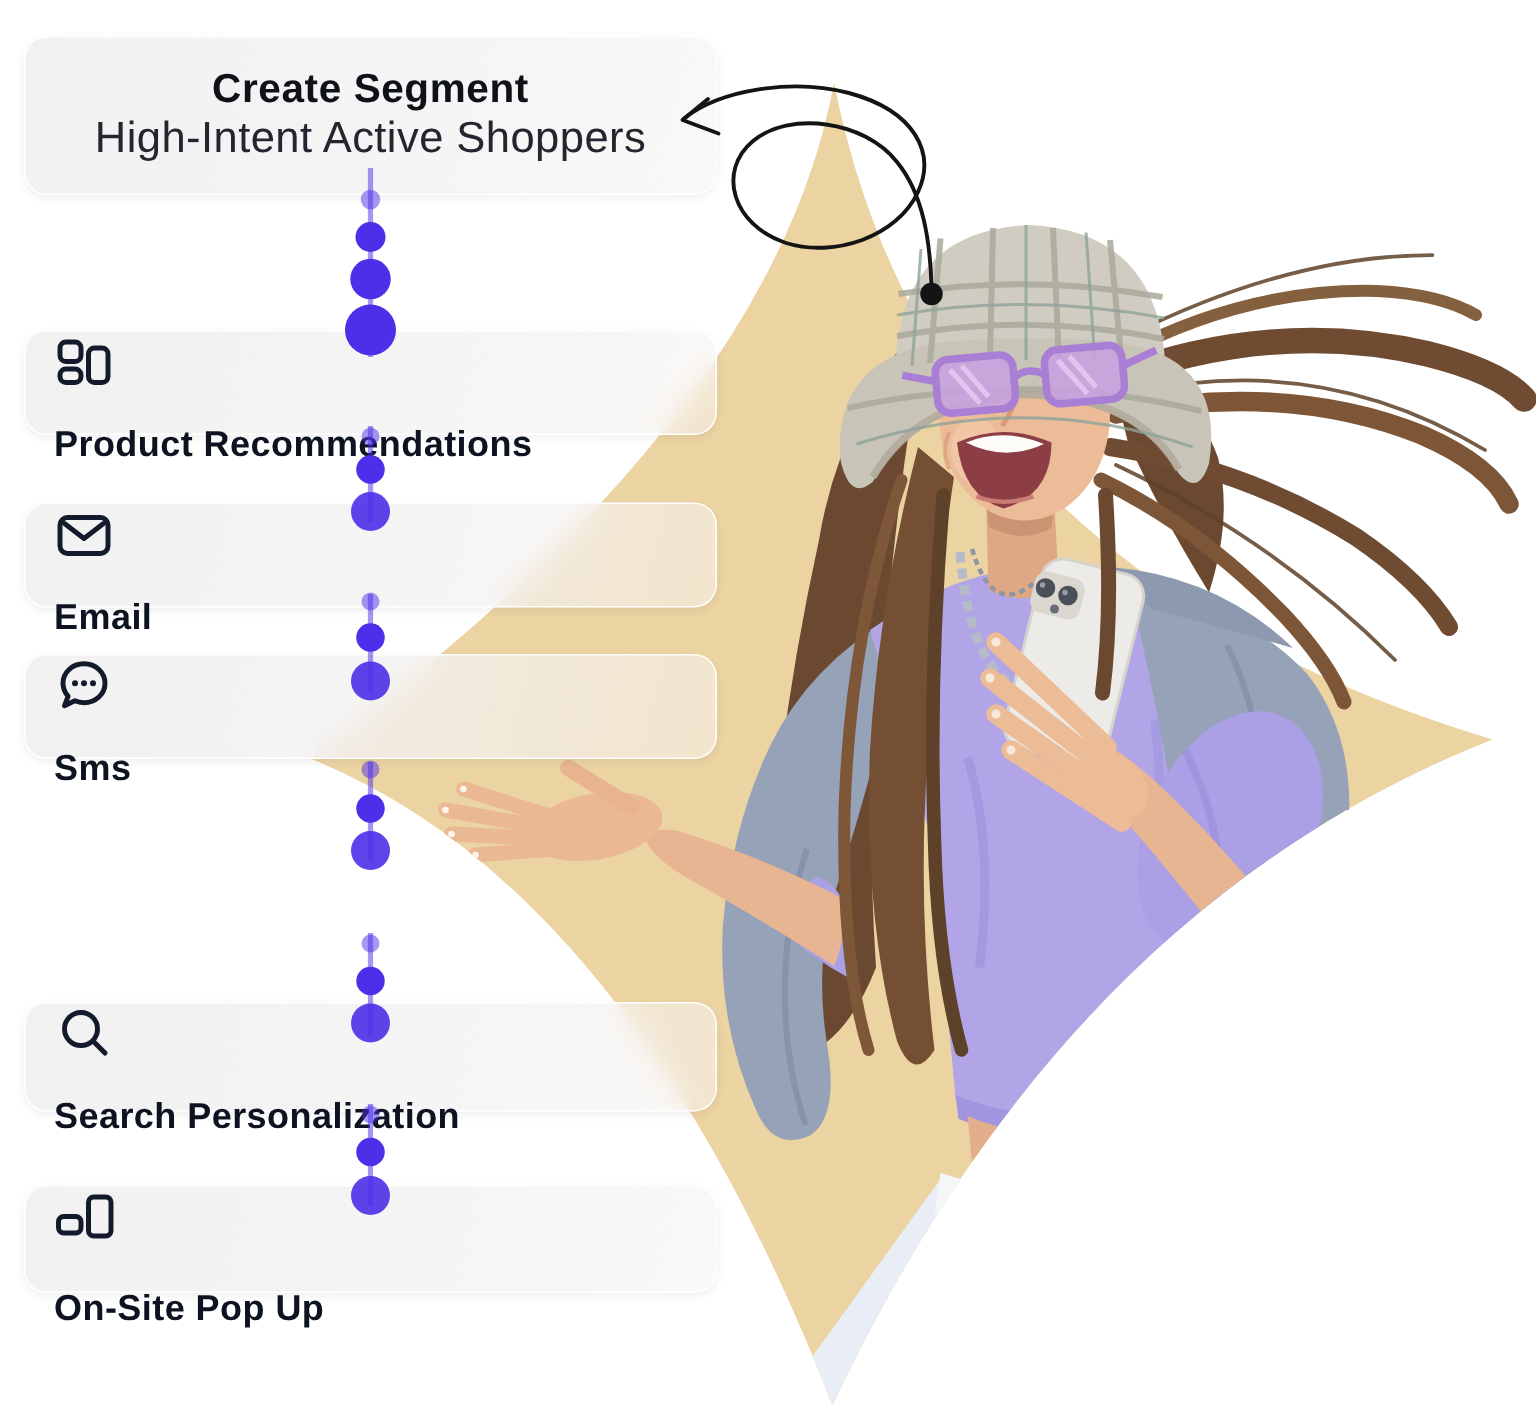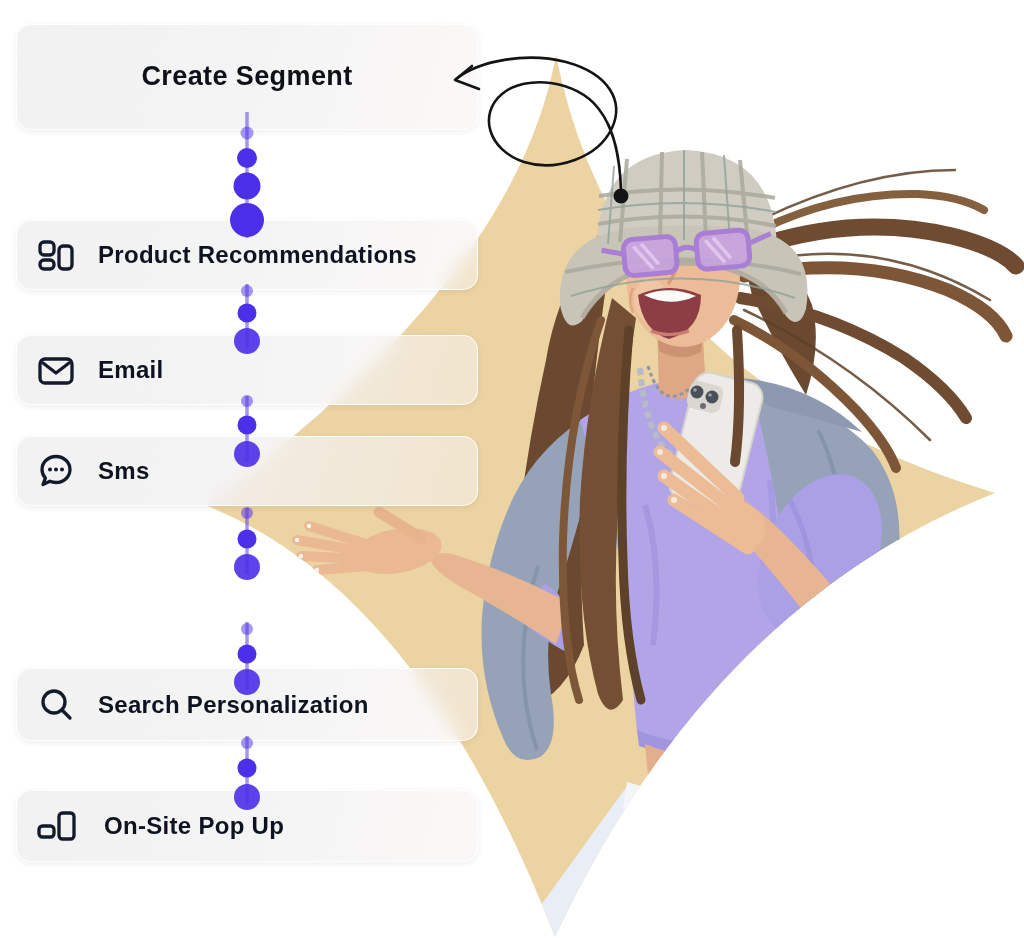--- a/index.html
+++ b/index.html
@@ -16,21 +16,21 @@
     backdrop-filter:blur(9px);-webkit-backdrop-filter:blur(9px);
     box-shadow:0 2px 6px rgba(25,28,48,0.07);
     z-index:30;
   }
   .card.segment{
     top:24px;height:106px;display:flex;flex-direction:column;
     align-items:center;justify-content:center;gap:3px;
   }
   .seg-title{font-size:27px;font-weight:700;color:#0e1118;letter-spacing:.4px;line-height:1.1;}
   .seg-sub{font-size:29px;font-weight:400;color:#23262e;letter-spacing:.3px;line-height:1.1;}
-  .card.row{display:flex;align-items:center;gap:22px;padding-left:19px;}
+  .card.row{display:flex;gap:22px;padding-left:19px;flex-direction:column;}
   .row-label{font-size:24px;font-weight:700;color:#0d1320;letter-spacing:.3px;}
   .icon-box{width:40px;height:40px;flex:0 0 40px;display:flex;align-items:center;justify-content:center;}
   .icon-box svg{width:40px;height:40px;stroke:#121a2c;fill:none;stroke-width:3.3;stroke-linecap:round;stroke-linejoin:round;}
   #card-ch1{top:220px;height:70px;}
   #card-ch2{top:335px;height:70px;}
   #card-ch3{top:436px;height:70px;}
   #card-ch4{top:560px;height:72px;}
   #card-ch5{top:668px;height:73px;}
   #card-ch6{top:790px;height:72px;gap:28px;}
   .overlay{position:absolute;left:0;top:0;width:1024px;height:938px;z-index:60;pointer-events:none;}
@@ -186,20 +186,21 @@
 
       <path d="M612,298 Q586,400 580,500 Q576,612 598,694 Q609,722 623,700 Q611,600 619,498 Q625,390 636,318 Z" fill="#744f33"></path>
       <path d="M629,330 Q619,450 623,560 Q625,642 641,700" stroke="#5d4128" stroke-width="9" fill="none" stroke-linecap="round"></path>
       <path d="M601,320 Q567,420 563,540 Q561,642 579,700" stroke="#7d5738" stroke-width="8" fill="none" stroke-linecap="round"></path>
       <path d="M737,330 Q742,408 735,462" stroke="#6b4930" stroke-width="10" fill="none" stroke-linecap="round"></path>
     </g>
   </svg>
 
   <div class="card segment" id="card-segment">
     <div class="seg-title">Create Segment</div>
+    <div class="seg-sub">High-Intent Active Shoppers</div>
   </div>
 
   <div class="card row" id="card-ch1">
     <span class="icon-box">
       <svg viewBox="0 0 40 40">
           <rect x="4" y="7" width="14" height="13" rx="4"></rect>
           <rect x="4" y="25" width="14" height="9" rx="4"></rect>
           <rect x="23" y="11" width="13" height="23" rx="4"></rect>
         </svg>
     </span>

